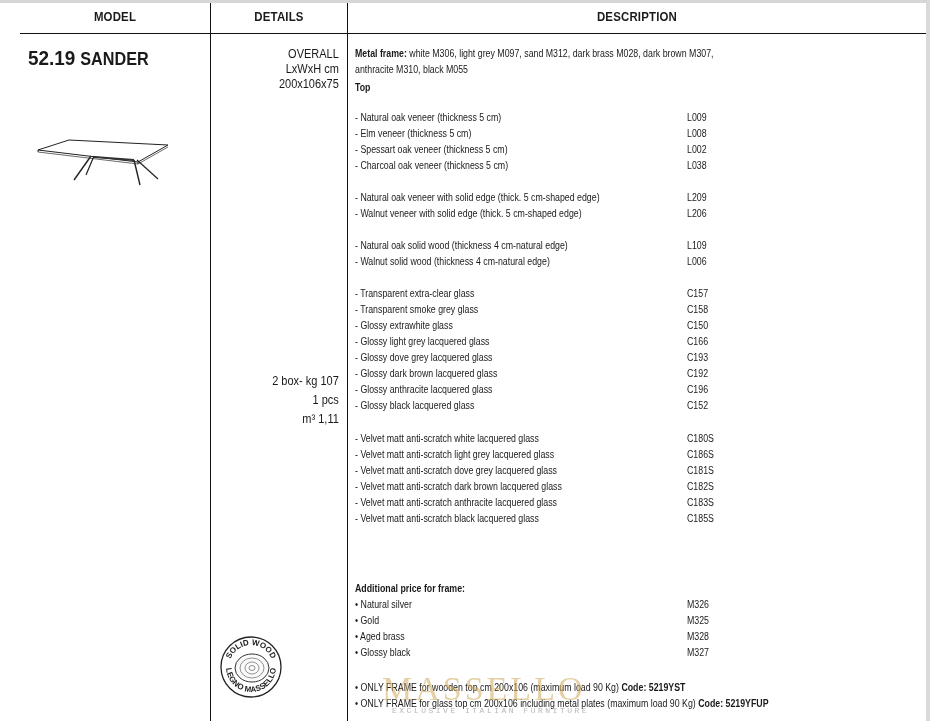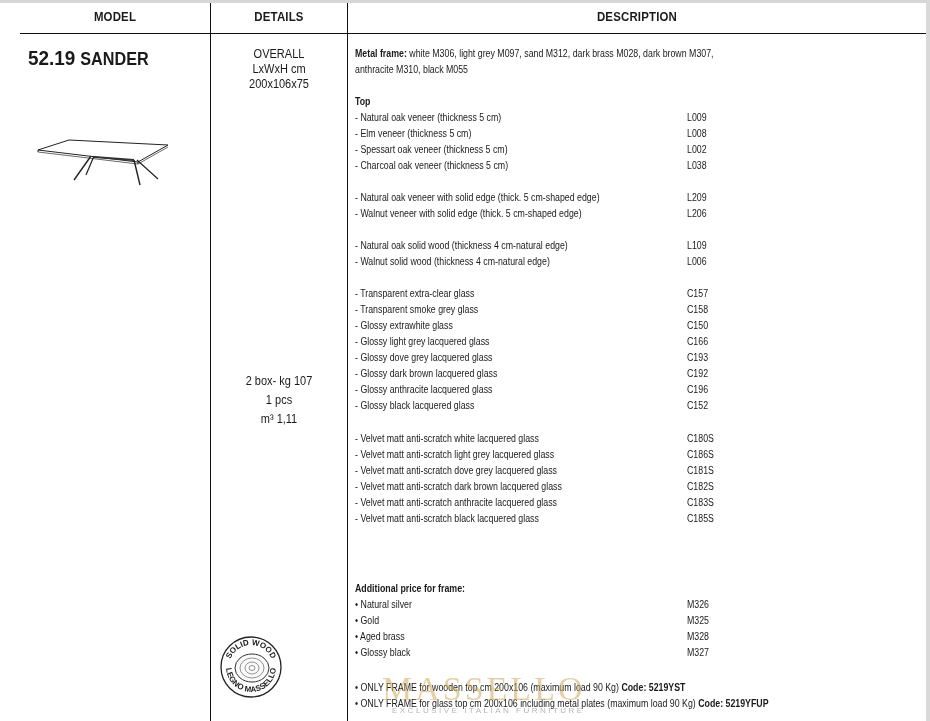--- a/index.html
+++ b/index.html
@@ -13,32 +13,32 @@
     .rightbar { position: absolute; right: 0; top: 0; width: 4px; height: 721px; background: #d9d9d9; }
     .hline { position: absolute; height: 1px; background: #111; }
     .vline { position: absolute; width: 1px; background: #111; }
 
     .hdr { position: absolute; top: 9px; font-weight: bold; font-size: 13px; letter-spacing: 0.2px; text-align: center; transform: scaleX(0.88); transform-origin: center; }
 
     .model-title { position: absolute; left: 28px; top: 46px; font-weight: bold; font-size: 20px; white-space: nowrap; transform: scaleX(0.9); transform-origin: left; }
     .model-title .num { font-size: 21px; }
     .model-title .name { font-size: 18px; }
 
-    .details { position: absolute; left: 211px; width: 136px; text-align: center; font-size: 12.5px; line-height: 15px; }
+    .details { position: absolute; left: 211px; width: 136px; text-align: right; font-size: 12.5px; line-height: 15px; }
     .details div { transform: scaleX(0.88); }
 
     .desc { position: absolute; left: 355px; font-size: 10px; line-height: 16px; white-space: nowrap; }
     .desc .narrow { display: inline-block; transform: scaleX(0.88); transform-origin: left; }
     .row { position: relative; height: 16px; }
     .row .lbl { position: absolute; left: 0; }
     .row .code { position: absolute; left: 332px; }
     .bold { font-weight: bold; }
 
     .watermark { position: absolute; left: 382px; top: 670px; font-family: "Liberation Serif", serif; font-size: 34px; color: rgba(205,170,90,0.55); letter-spacing: 3px; }
-    .watermark-sub { position: absolute; left: 392px; top: 706px; font-family: Liberation Sans, sans-serif; font-size: 8px; color: rgba(150,150,150,0.7); letter-spacing: 2.5px; }
+    .watermark-sub { position: absolute; left: 392px; top: 706px; font-family: Liberation Mono, monospace; font-size: 8px; color: rgba(150,150,150,0.7); letter-spacing: 2.5px; }
   </style>
 </head>
 <body>
 
 <div class="topbar"></div>
 <div class="rightbar"></div>
 
 <div class="hline" style="left:20px; top:33px; width:906px;"></div>
 <div class="vline" style="left:210px; top:3px; height:718px;"></div>
 <div class="vline" style="left:347px; top:3px; height:718px;"></div>
@@ -88,21 +88,21 @@
   <ellipse cx="34" cy="35" rx="3" ry="2.5" fill="none" stroke="#666" stroke-width="0.7"></ellipse>
   <text font-family="Liberation Sans, sans-serif" font-size="8" font-weight="bold" fill="#222"><textPath href="#arcTop" startOffset="50%" text-anchor="middle">SOLID WOOD</textPath></text>
   <text font-family="Liberation Sans, sans-serif" font-size="8" font-weight="bold" fill="#222"><textPath href="#arcBot" startOffset="50%" text-anchor="middle">LEGNO MASSELLO</textPath></text>
 </svg>
 
 <div class="desc" style="top:46px;">
   <div class="narrow"><span class="bold">Metal frame:</span><span> white M306, light grey M097, sand M312, dark brass M028, dark brown M307,</span></div><br>
   <div class="narrow">anthracite M310, black M055</div>
 </div>
 
-<div class="desc" style="top:94px;text-decoration:underline;">
+<div class="desc" style="top:80px;text-decoration:underline;">
   <div class="narrow bold">Top</div>
 </div>
 
 <div class="desc" style="top:110px;">
   <div class="row">
       <span class="lbl narrow">- Natural oak veneer (thickness 5 cm)</span>
       <span class="code narrow">L009</span>
     </div>
   <div class="row">
       <span class="lbl narrow">- Elm veneer (thickness 5 cm)</span>

